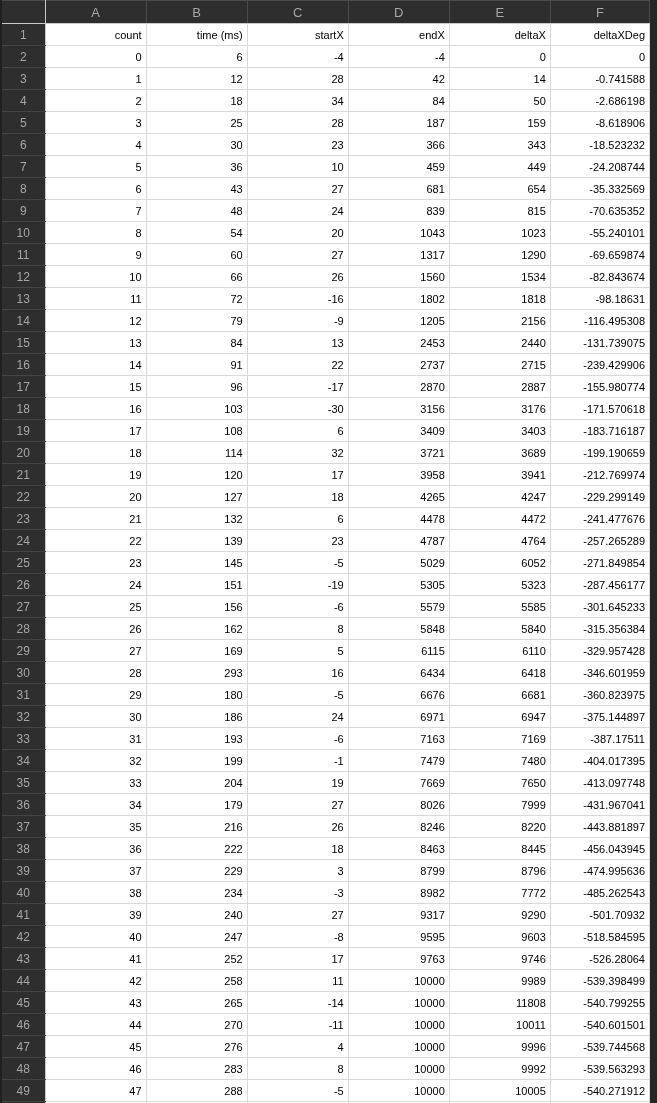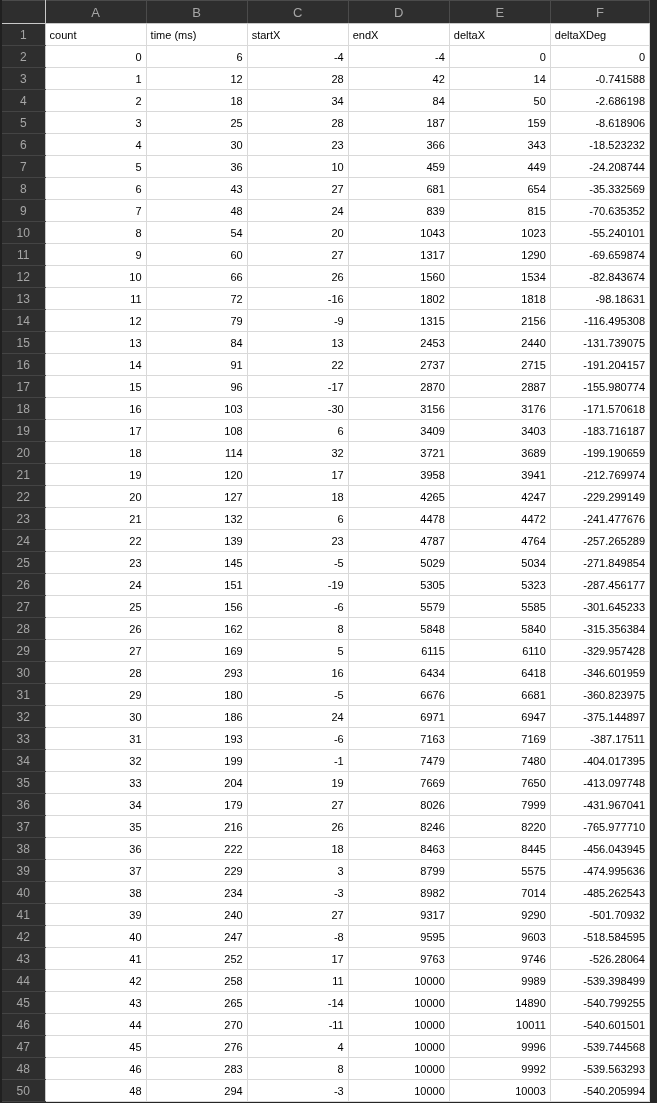--- a/index.html
+++ b/index.html
@@ -52,21 +52,21 @@
   td.cell{
     background:#ffffff;
     border:1px solid #d9d9d9;
     height:21px;
     font-size:11px;
     color:#000000;
     padding:0 4px;
     white-space:nowrap;
     overflow:hidden;
   }
-  td.cell.hcell{text-align:left;}
+  td.cell.hcell{text-align:right;}
   td.cell.ncell{text-align:right;}
 </style>
 </head>
 <body>
 
 <div class="stage">
   <table class="sheet">
     <colgroup>
       <col class="c-rn">
         <col class="c-a">
@@ -203,41 +203,41 @@
           <td class="cell ncell">-16</td>
           <td class="cell ncell">1802</td>
           <td class="cell ncell">1818</td>
           <td class="cell ncell">-98.18631</td>
         </tr>
         <tr>
           <th class="rownum">14</th>
           <td class="cell ncell">12</td>
           <td class="cell ncell">79</td>
           <td class="cell ncell">-9</td>
-          <td class="cell ncell">1315</td>
+          <td class="cell ncell">1205</td>
           <td class="cell ncell">2156</td>
           <td class="cell ncell">-116.495308</td>
         </tr>
         <tr>
           <th class="rownum">15</th>
           <td class="cell ncell">13</td>
           <td class="cell ncell">84</td>
           <td class="cell ncell">13</td>
           <td class="cell ncell">2453</td>
           <td class="cell ncell">2440</td>
           <td class="cell ncell">-131.739075</td>
         </tr>
         <tr>
           <th class="rownum">16</th>
           <td class="cell ncell">14</td>
           <td class="cell ncell">91</td>
           <td class="cell ncell">22</td>
           <td class="cell ncell">2737</td>
           <td class="cell ncell">2715</td>
-          <td class="cell ncell">-191.204157</td>
+          <td class="cell ncell">-239.429906</td>
         </tr>
         <tr>
           <th class="rownum">17</th>
           <td class="cell ncell">15</td>
           <td class="cell ncell">96</td>
           <td class="cell ncell">-17</td>
           <td class="cell ncell">2870</td>
           <td class="cell ncell">2887</td>
           <td class="cell ncell">-155.980774</td>
         </tr>
@@ -303,21 +303,21 @@
           <td class="cell ncell">4787</td>
           <td class="cell ncell">4764</td>
           <td class="cell ncell">-257.265289</td>
         </tr>
         <tr>
           <th class="rownum">25</th>
           <td class="cell ncell">23</td>
           <td class="cell ncell">145</td>
           <td class="cell ncell">-5</td>
           <td class="cell ncell">5029</td>
-          <td class="cell ncell">5034</td>
+          <td class="cell ncell">6052</td>
           <td class="cell ncell">-271.849854</td>
         </tr>
         <tr>
           <th class="rownum">26</th>
           <td class="cell ncell">24</td>
           <td class="cell ncell">151</td>
           <td class="cell ncell">-19</td>
           <td class="cell ncell">5305</td>
           <td class="cell ncell">5323</td>
           <td class="cell ncell">-287.456177</td>
@@ -412,47 +412,47 @@
           <td class="cell ncell">7999</td>
           <td class="cell ncell">-431.967041</td>
         </tr>
         <tr>
           <th class="rownum">37</th>
           <td class="cell ncell">35</td>
           <td class="cell ncell">216</td>
           <td class="cell ncell">26</td>
           <td class="cell ncell">8246</td>
           <td class="cell ncell">8220</td>
-          <td class="cell ncell">-765.977710</td>
+          <td class="cell ncell">-443.881897</td>
         </tr>
         <tr>
           <th class="rownum">38</th>
           <td class="cell ncell">36</td>
           <td class="cell ncell">222</td>
           <td class="cell ncell">18</td>
           <td class="cell ncell">8463</td>
           <td class="cell ncell">8445</td>
           <td class="cell ncell">-456.043945</td>
         </tr>
         <tr>
           <th class="rownum">39</th>
           <td class="cell ncell">37</td>
           <td class="cell ncell">229</td>
           <td class="cell ncell">3</td>
           <td class="cell ncell">8799</td>
-          <td class="cell ncell">5575</td>
+          <td class="cell ncell">8796</td>
           <td class="cell ncell">-474.995636</td>
         </tr>
         <tr>
           <th class="rownum">40</th>
           <td class="cell ncell">38</td>
           <td class="cell ncell">234</td>
           <td class="cell ncell">-3</td>
           <td class="cell ncell">8982</td>
-          <td class="cell ncell">7014</td>
+          <td class="cell ncell">7772</td>
           <td class="cell ncell">-485.262543</td>
         </tr>
         <tr>
           <th class="rownum">41</th>
           <td class="cell ncell">39</td>
           <td class="cell ncell">240</td>
           <td class="cell ncell">27</td>
           <td class="cell ncell">9317</td>
           <td class="cell ncell">9290</td>
           <td class="cell ncell">-501.70932</td>
@@ -483,21 +483,21 @@
           <td class="cell ncell">10000</td>
           <td class="cell ncell">9989</td>
           <td class="cell ncell">-539.398499</td>
         </tr>
         <tr>
           <th class="rownum">45</th>
           <td class="cell ncell">43</td>
           <td class="cell ncell">265</td>
           <td class="cell ncell">-14</td>
           <td class="cell ncell">10000</td>
-          <td class="cell ncell">14890</td>
+          <td class="cell ncell">11808</td>
           <td class="cell ncell">-540.799255</td>
         </tr>
         <tr>
           <th class="rownum">46</th>
           <td class="cell ncell">44</td>
           <td class="cell ncell">270</td>
           <td class="cell ncell">-11</td>
           <td class="cell ncell">10000</td>
           <td class="cell ncell">10011</td>
           <td class="cell ncell">-540.601501</td>
@@ -512,20 +512,29 @@
           <td class="cell ncell">-539.744568</td>
         </tr>
         <tr>
           <th class="rownum">48</th>
           <td class="cell ncell">46</td>
           <td class="cell ncell">283</td>
           <td class="cell ncell">8</td>
           <td class="cell ncell">10000</td>
           <td class="cell ncell">9992</td>
           <td class="cell ncell">-539.563293</td>
+        </tr>
+        <tr>
+          <th class="rownum">49</th>
+          <td class="cell ncell">47</td>
+          <td class="cell ncell">288</td>
+          <td class="cell ncell">-5</td>
+          <td class="cell ncell">10000</td>
+          <td class="cell ncell">10005</td>
+          <td class="cell ncell">-540.271912</td>
         </tr>
         <tr>
           <th class="rownum">50</th>
           <td class="cell ncell">48</td>
           <td class="cell ncell">294</td>
           <td class="cell ncell">-3</td>
           <td class="cell ncell">10000</td>
           <td class="cell ncell">10003</td>
           <td class="cell ncell">-540.205994</td>
         </tr>

